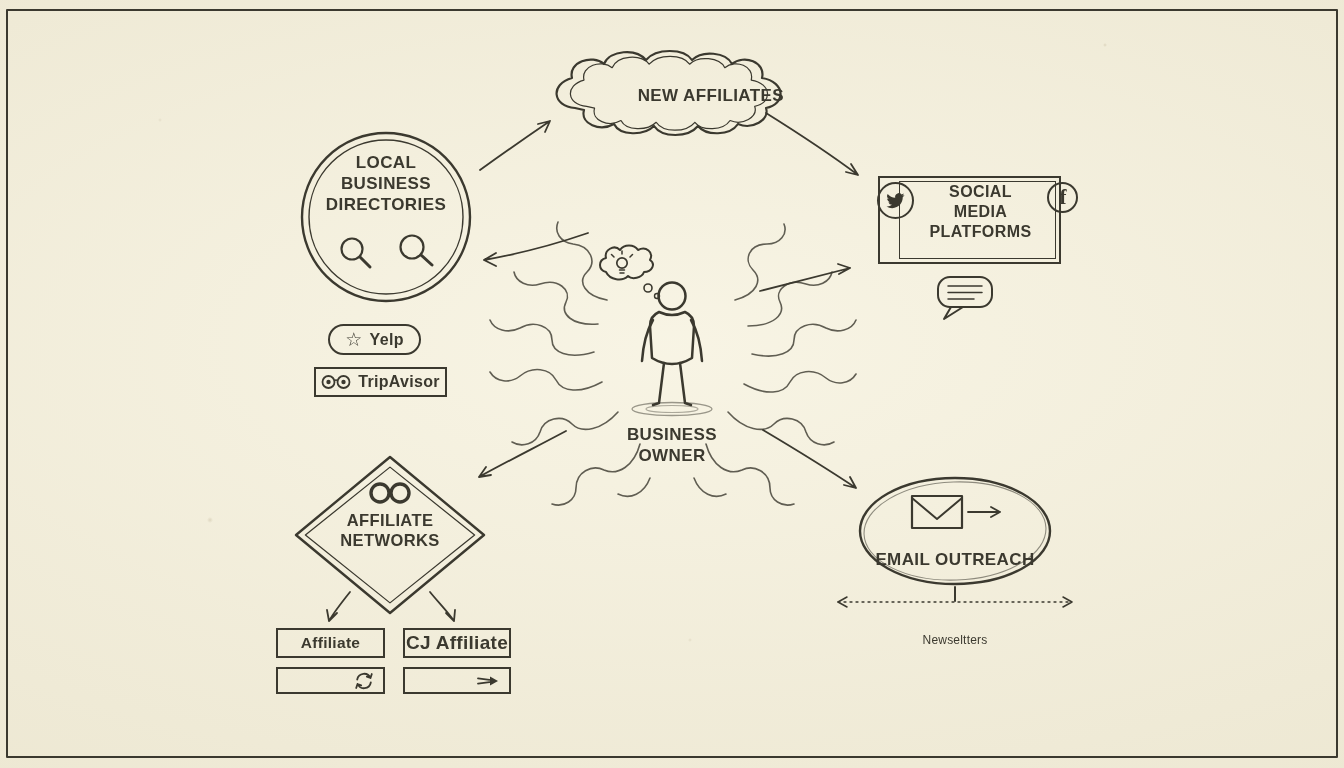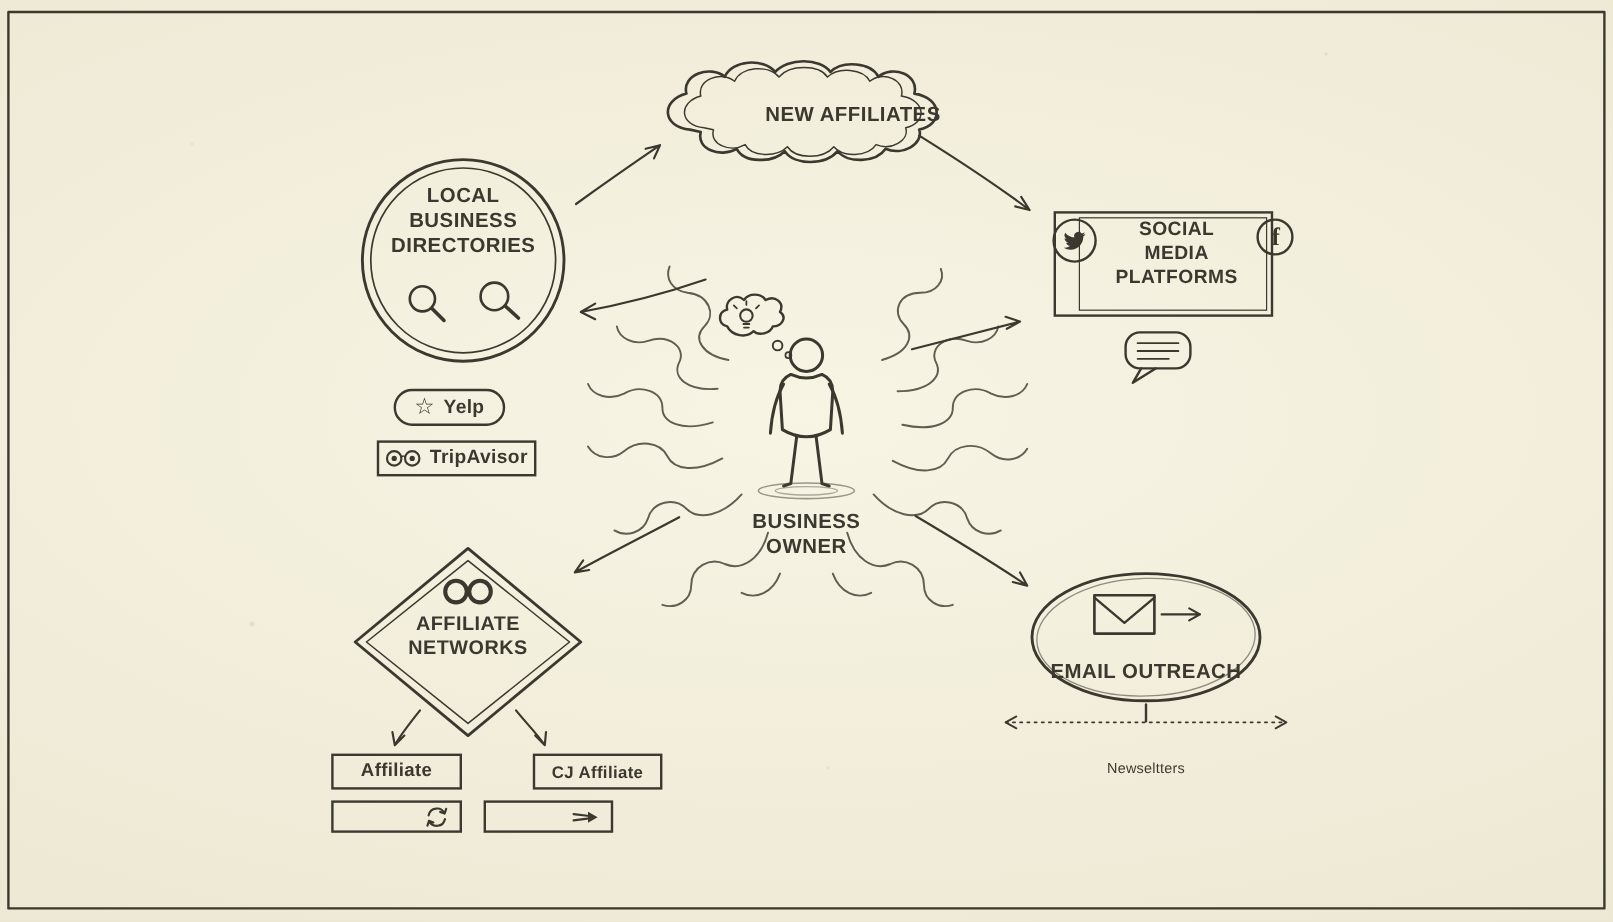--- a/index.html
+++ b/index.html
@@ -199,21 +199,21 @@
   <div class="label" style="left:592px; top:424px; width:160px; font-size:17px;">BUSINESS
 OWNER</div>
 
   <div class="label" style="left:325px; top:510px; width:130px; font-size:16.5px;">AFFILIATE
 NETWORKS</div>
 
   <div class="box" style="left:276px; top:628px; width:109px; height:30px; font-size:15.5px;">
     <span>Affiliate</span>
   </div>
 
-  <div class="box" style="left:403px; top:628px; width:108px; height:30px; font-size:14px;margin-left:41px;">
+  <div class="box" style="left:403px; top:628px; width:108px; height:30px; font-size:19px;">
     <span>CJ Affiliate</span>
   </div>
 
   <div class="icon-box" style="left:276px; top:667px; width:109px; height:27px;">
     <svg width="20" height="20" viewBox="-10 -10 20 20">
       <path class="ink" stroke-width="1.8" d="M -6.8 -1.5 A 7 7 0 0 1 6.5 -3 M 6.5 -3 L 2.8 -4.4 M 6.5 -3 L 7.8 -7 M 6.8 1.5 A 7 7 0 0 1 -6.5 3 M -6.5 3 L -2.8 4.4 M -6.5 3 L -7.8 7"></path>
     </svg>
   </div>
 
   <div class="icon-box" style="left:403px; top:667px; width:108px; height:27px;">

